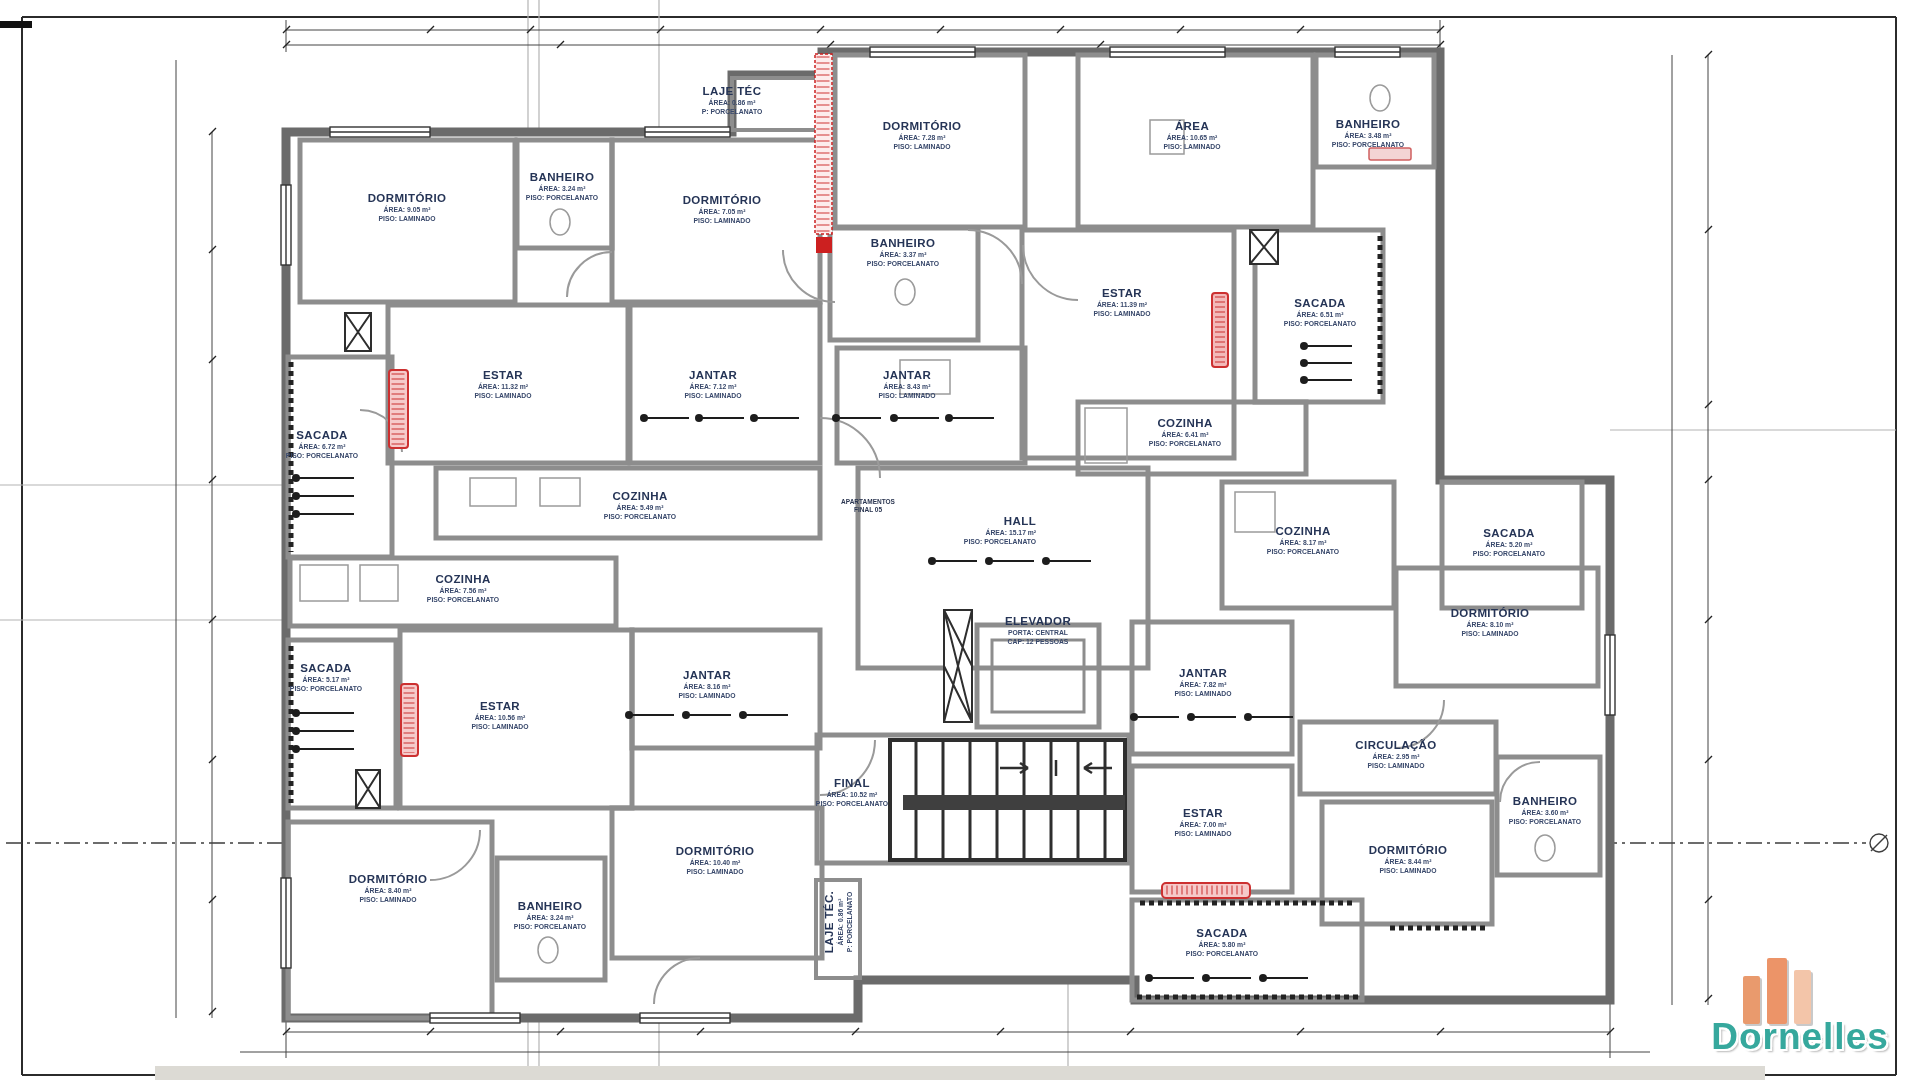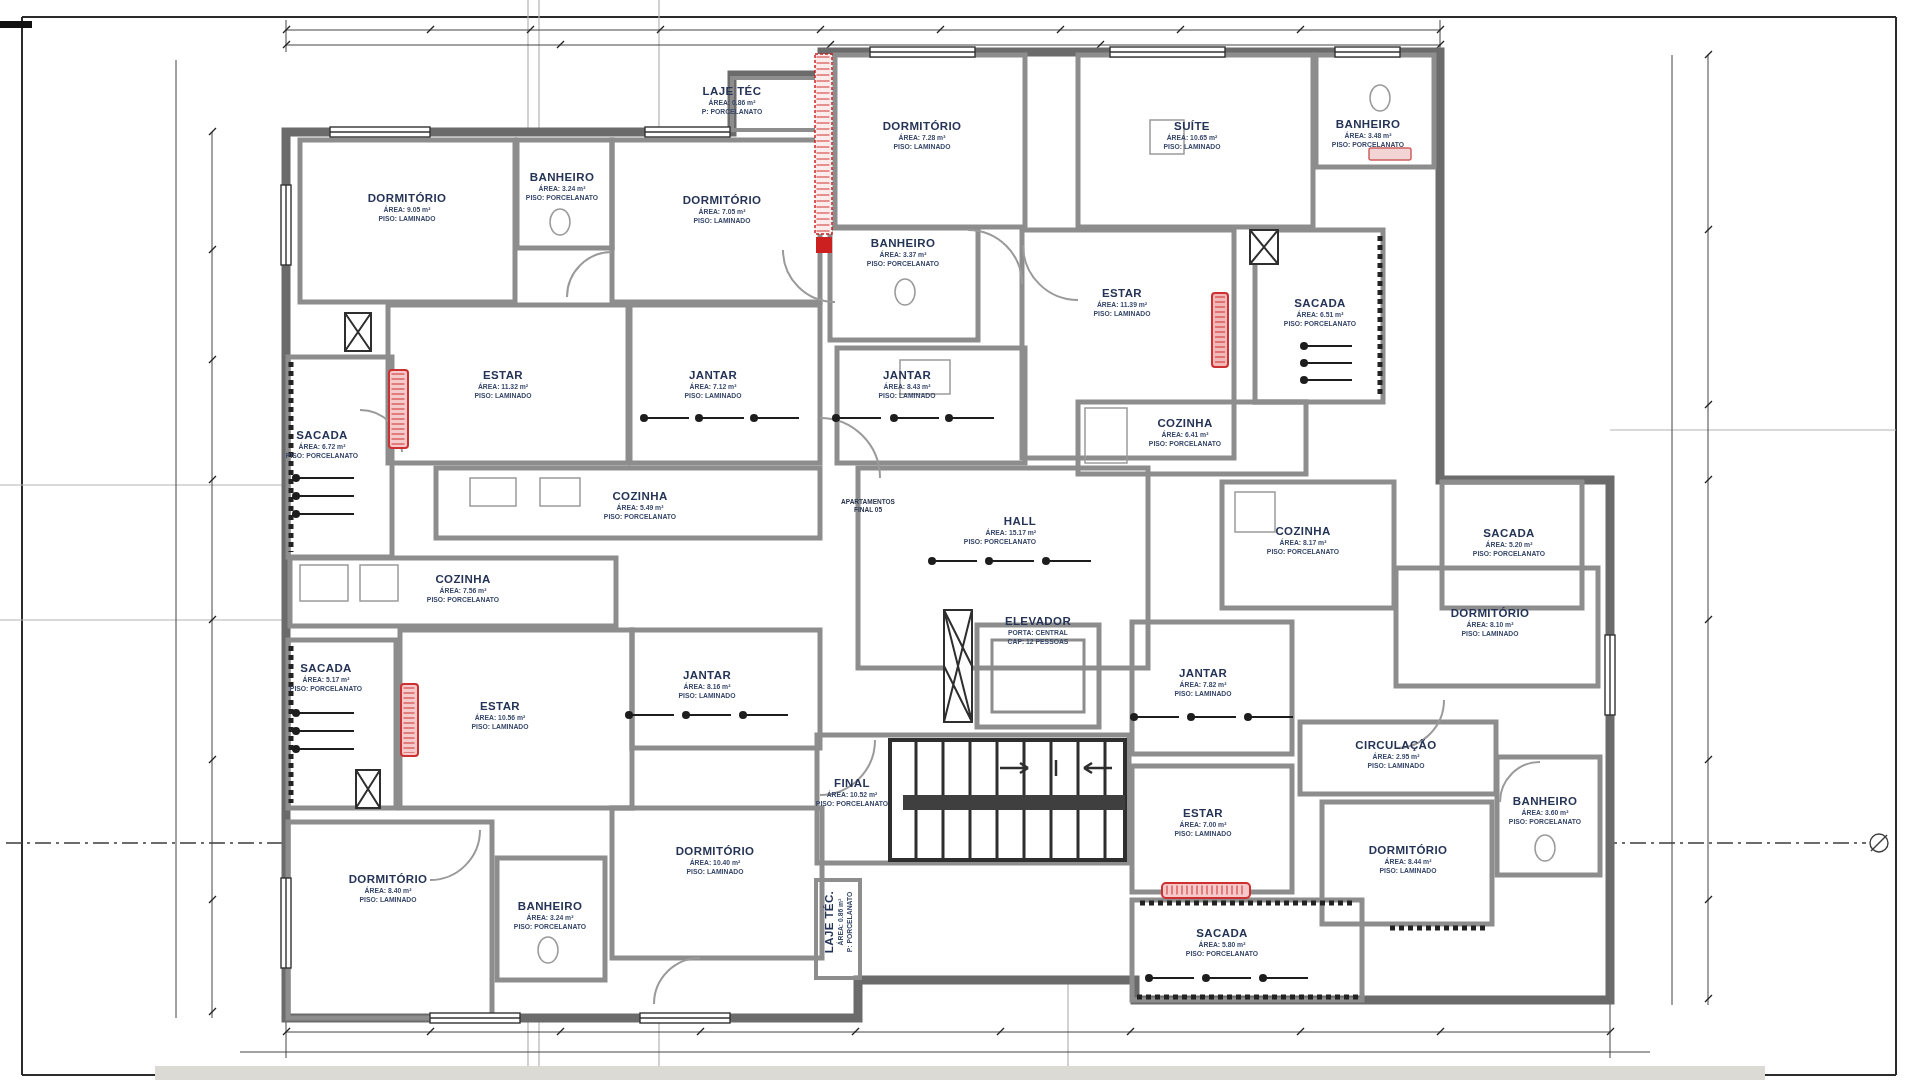--- a/index.html
+++ b/index.html
@@ -239,21 +239,21 @@
         <div class="nm">DORMITÓRIO</div>
         <div class="ln">ÁREA: 7.28 m²</div>
         <div class="ln">PISO: LAMINADO</div>
       </div>
       <div class="room-label" style="left: 903px; top: 252px;">
         <div class="nm">BANHEIRO</div>
         <div class="ln">ÁREA: 3.37 m²</div>
         <div class="ln">PISO: PORCELANATO</div>
       </div>
       <div class="room-label" style="left: 1192px; top: 135px;">
-        <div class="nm">SUÍTE</div>
+        <div class="nm">ÁREA</div>
         <div class="ln">ÁREA: 10.65 m²</div>
         <div class="ln">PISO: LAMINADO</div>
       </div>
       <div class="room-label" style="left: 1368px; top: 133px;">
         <div class="nm">BANHEIRO</div>
         <div class="ln">ÁREA: 3.48 m²</div>
         <div class="ln">PISO: PORCELANATO</div>
       </div>
       <div class="room-label" style="left: 503px; top: 384px;">
         <div class="nm">ESTAR</div>
@@ -508,14 +508,20 @@
         <span class="bar" style="width: 45px;"></span>
       </div>
       <div class="lightsym" style="left: 1300px; top: 379px;">
         <span class="dot"></span>
         <span class="bar" style="width: 45px;"></span>
       </div>
     </div>
 
   <div id="bottom-band"></div>
 
+  <div id="logo">
+    <div class="bar b1"></div>
+    <div class="bar b2"></div>
+    <div class="bar b3"></div>
+    <div class="word">Dornelles</div>
+  </div>
 
 </div>
 
 </body></html>

